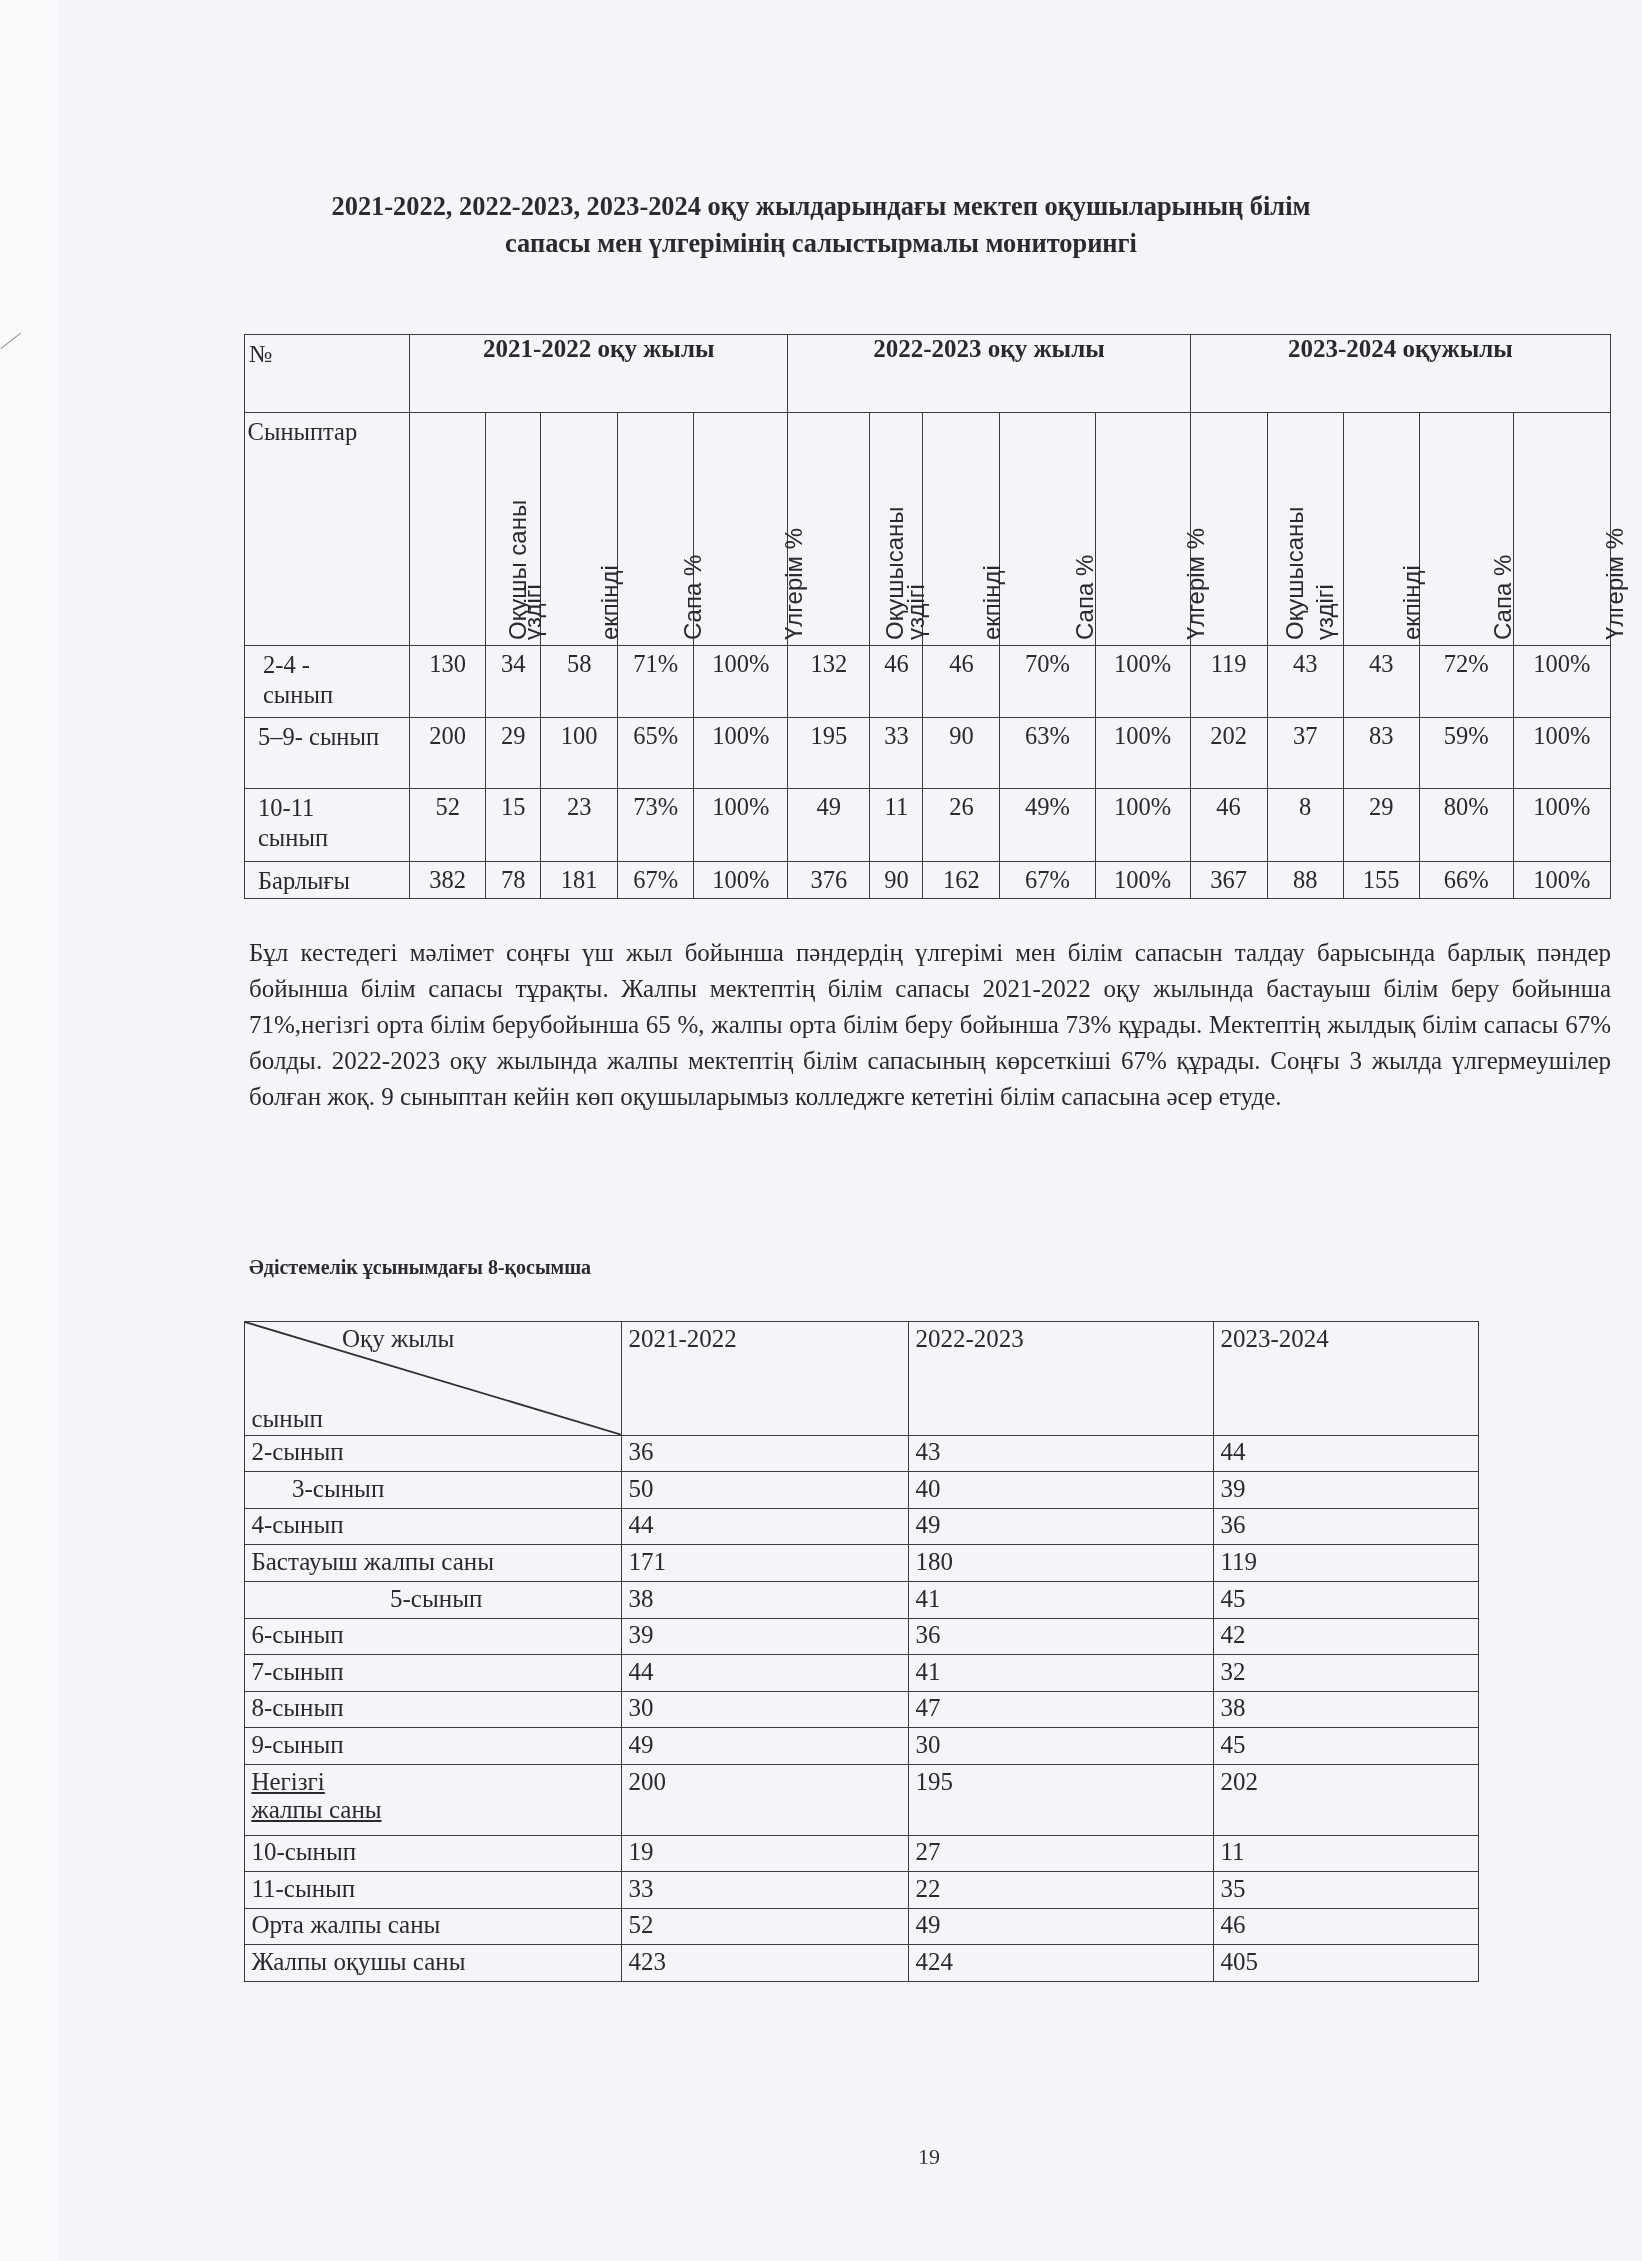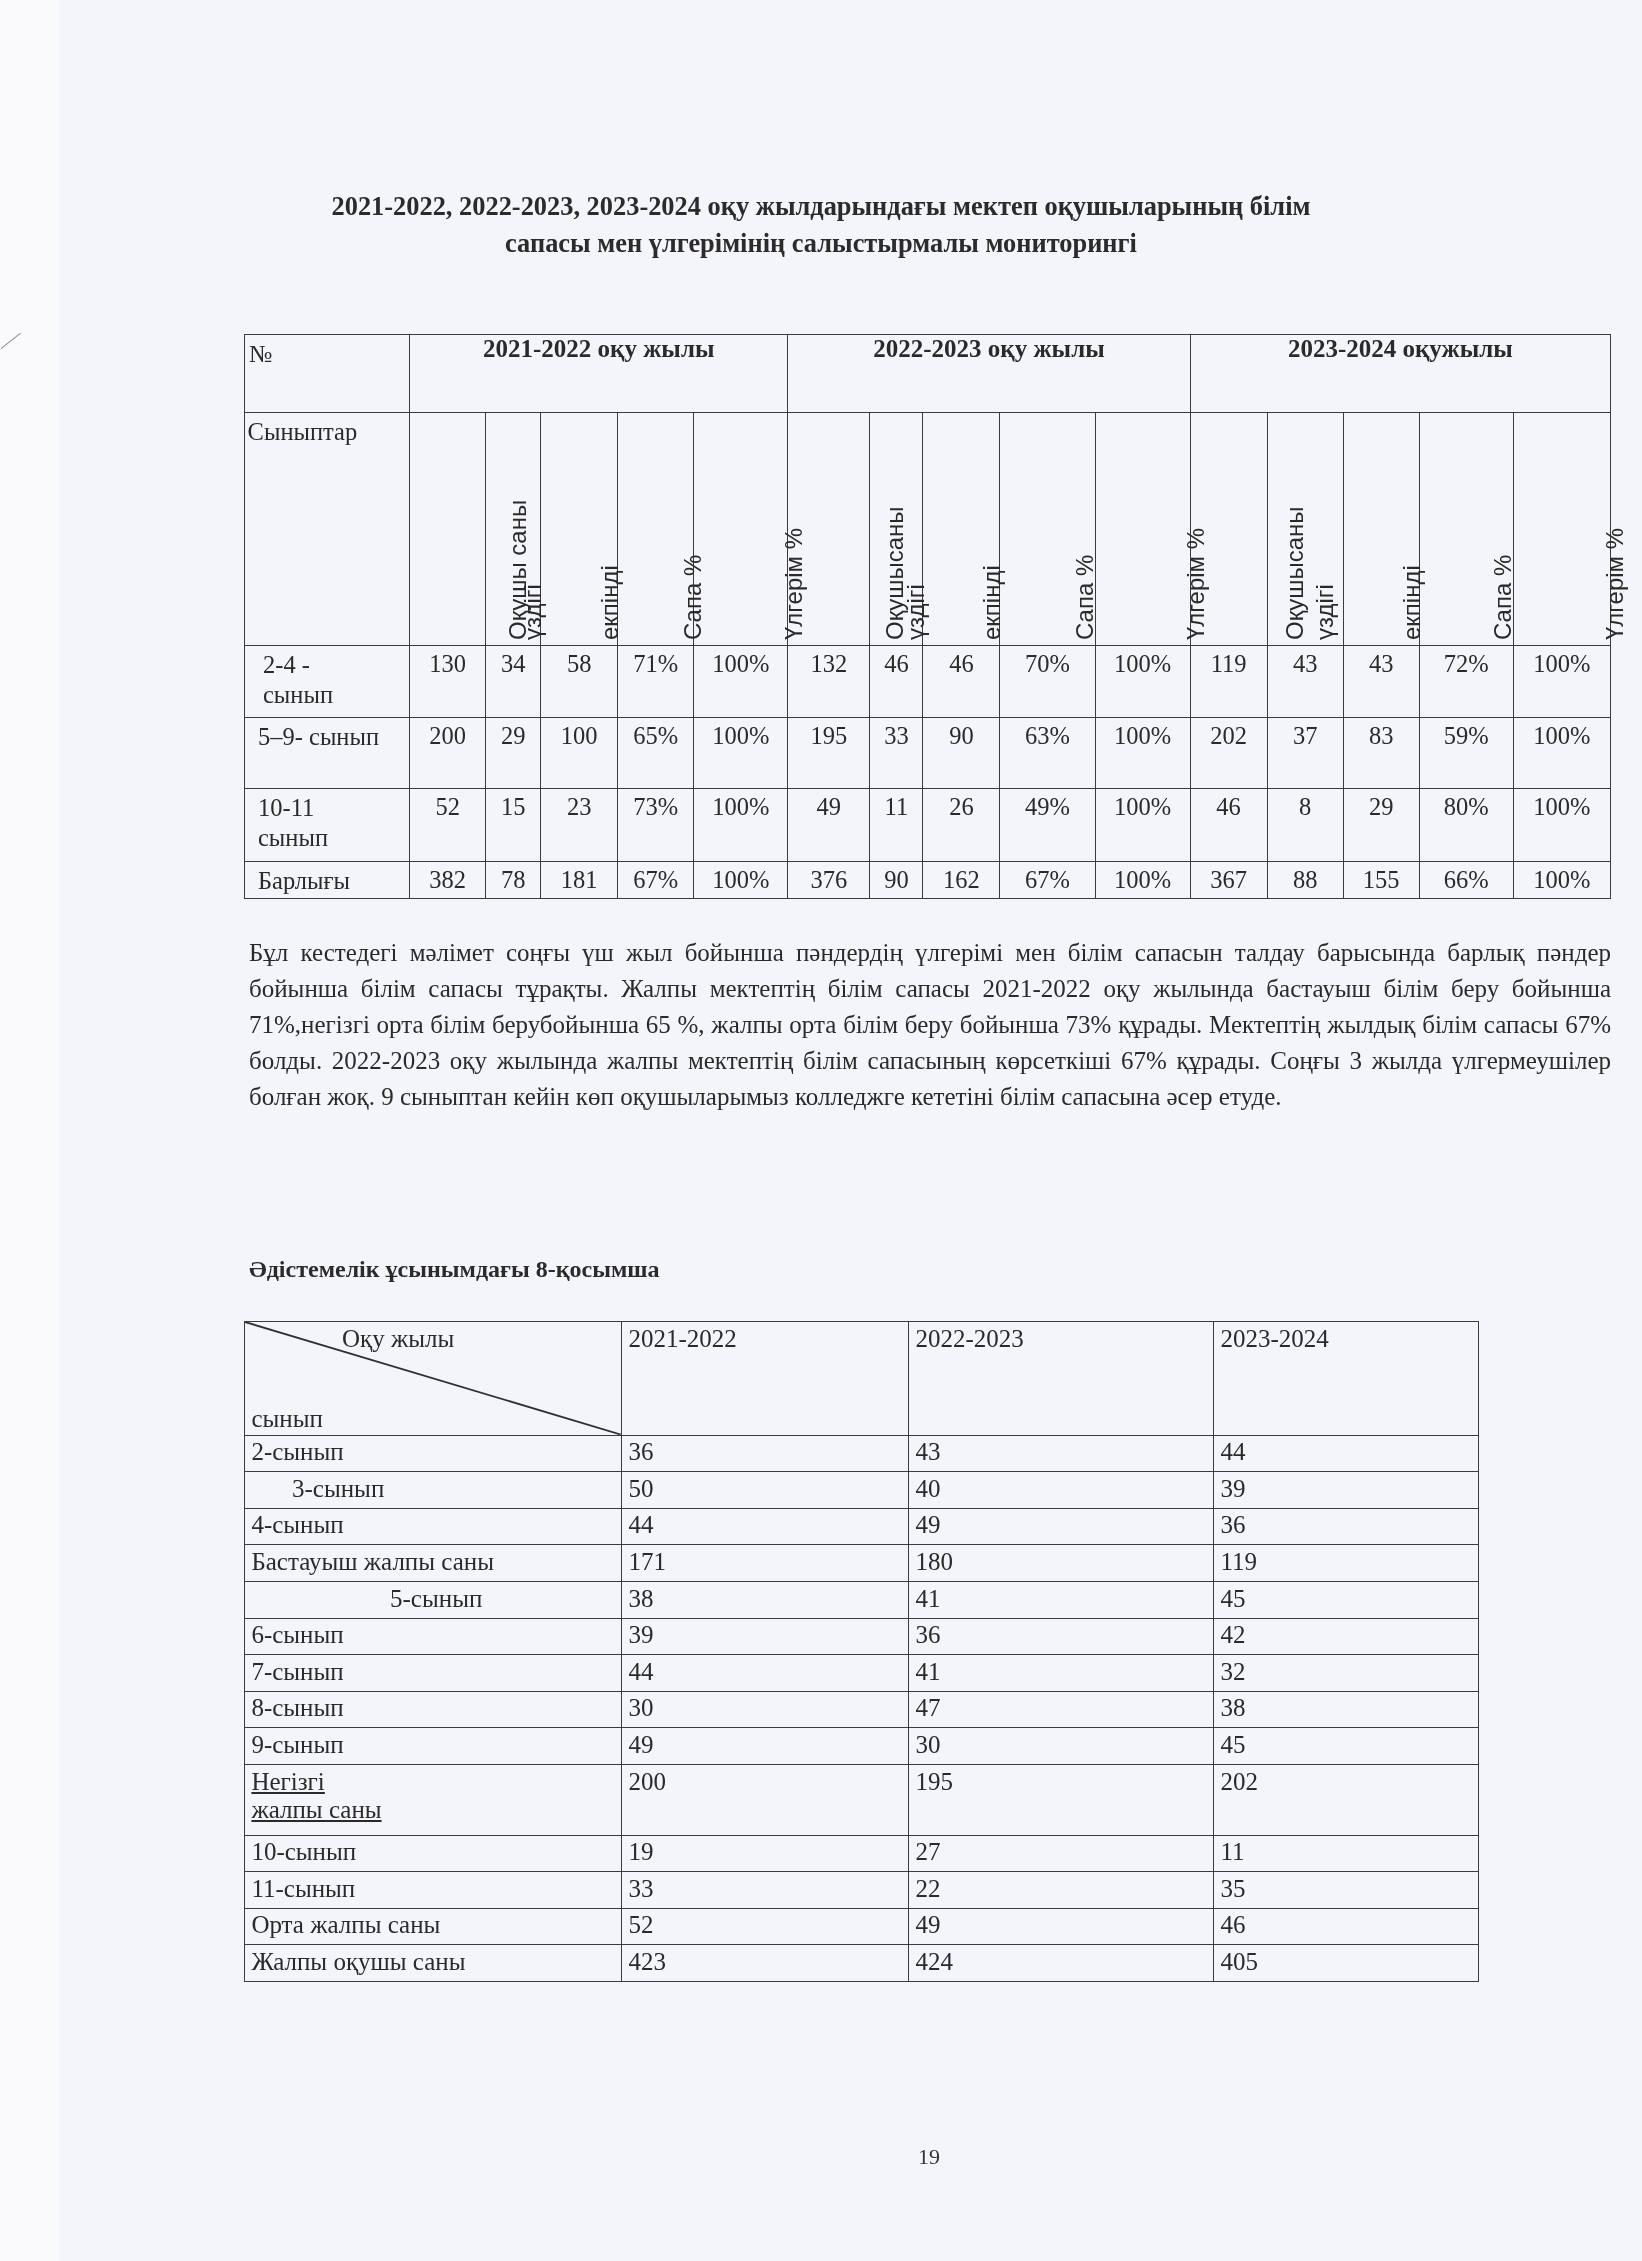--- a/index.html
+++ b/index.html
@@ -34,21 +34,21 @@
   #t1 .r1 td { height:67px; }
   #t1 .r2 td { height:66px; }
   #t1 .r3 td { height:68px; }
   #t1 .r4 td { height:32px; }
 
   .para {
     position:absolute; left:249px; width:1362px; top:935px;
     font-size:25px; line-height:36px; text-align:justify; color:#2a2a2a;
   }
   .h2 {
-    position:absolute; left:249px; top:1256px; font-weight:bold; font-size:24px; color:#2b2b2b;
+    position:absolute; left:249px; top:1256px; font-weight:bold; font-size:20px; color:#2b2b2b;
   }
 
   
   #t2 { left:244px; top:1321px; width:1233px; table-layout:fixed; font-size:25px; }
   #t2 td { padding:2.6px 0 0 6.4px; line-height:28px; }
   #t2 .hdr td { height:110px; }
   #t2 .diag { position:relative; overflow:hidden; }
   #t2 .diag svg { position:absolute; left:0; top:0; width:100%; height:100%; }
   #t2 .diag .d-top { position:absolute; left:97px; top:2.6px; }
   #t2 .diag .d-bot { position:absolute; left:6.4px; bottom:1.3px; }

